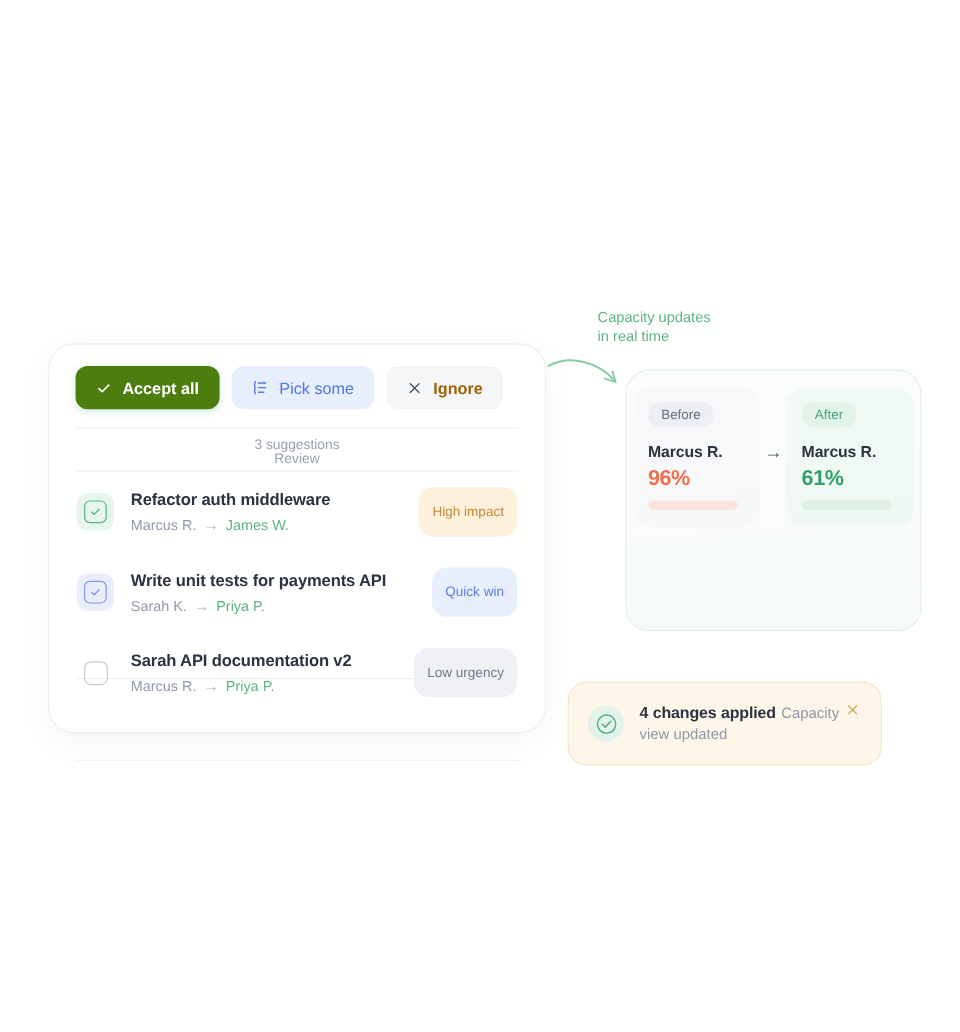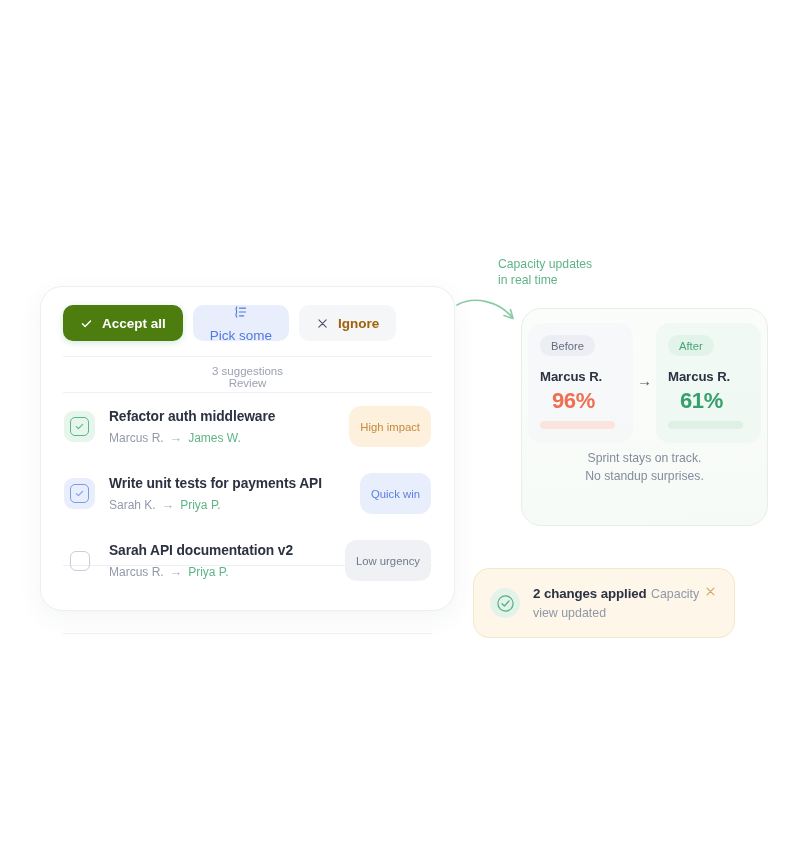--- a/index.html
+++ b/index.html
@@ -61,21 +61,20 @@
   .btn-accept {
     background: #4d7c0f;
     color: #ffffff;
     font-weight: 600;
     box-shadow: 0 2px 6px rgba(76,175,124,0.25);
   }
   .btn-pick {
     background: #e9eefc;
     color: #4f7ae0;
     font-weight: 500;
-    flex-direction: column;
   }
   .btn-ignore {
     background: #f5f6f8;
     color: #a16207;
     font-weight: 700;
   }
   .btn svg { display: block; }
 
   .divider {
     position: absolute;
@@ -247,25 +246,24 @@
 
   .cap-name {
     margin-top: 13px;
     font-size: 13.2px;
     font-weight: 600;
     color: #2c3242;
     letter-spacing: -0.1px;
   }
   .cap-pct {
     margin-top: 5px;
-    font-size: 22px;
+    font-size: 18px;
     font-weight: 600;
     letter-spacing: -0.4px;
     line-height: 1.05;
-    margin-left: 12px;
   }
   .pct-red   { color: #ef6f50; }
   .pct-green { color: #34a06a; }
 
   .bar {
     margin-top: 9px;
     width: 75px;
     height: 8px;
     border-radius: 5px;
     overflow: hidden;
@@ -467,35 +465,31 @@
       <div class="cap-col after">
         <span class="pill pill-after">After</span>
         <div class="cap-name">Marcus R.</div>
         <div class="cap-pct pct-green">61%</div>
         <div class="bar bar-green">
           <i style="width: 61%;"></i>
         </div>
       </div>
     </div>
 
-    <div class="cap-note">
-      <div>Sprint stays on track.</div>
-      <div>No standup surprises.</div>
-    </div>
   </div>
 
   <div class="toast">
     <span class="toast-icon">
       <svg width="19" height="19" viewBox="0 0 20 20" fill="none">
         <circle cx="10" cy="10" r="8" stroke="#54b183" stroke-width="1.3"></circle>
         <path d="M6.3 10.2L8.9 12.6L13.7 7.4" stroke="#54b183" stroke-width="1.4" stroke-linecap="round" stroke-linejoin="round"></path>
       </svg>
     </span>
     <span class="toast-text">
-      <span class="toast-title">2 changes applied</span>
+      <span class="toast-title">4 changes applied</span>
       <span class="toast-sub">Capacity view updated</span>
     </span>
     <span class="toast-close">
       <svg width="13" height="13" viewBox="0 0 16 16" fill="none">
         <path d="M3.8 3.8L12.2 12.2M12.2 3.8L3.8 12.2" stroke="#d6a450" stroke-width="1.35" stroke-linecap="round"></path>
       </svg>
     </span>
   </div>
 
 </div>

